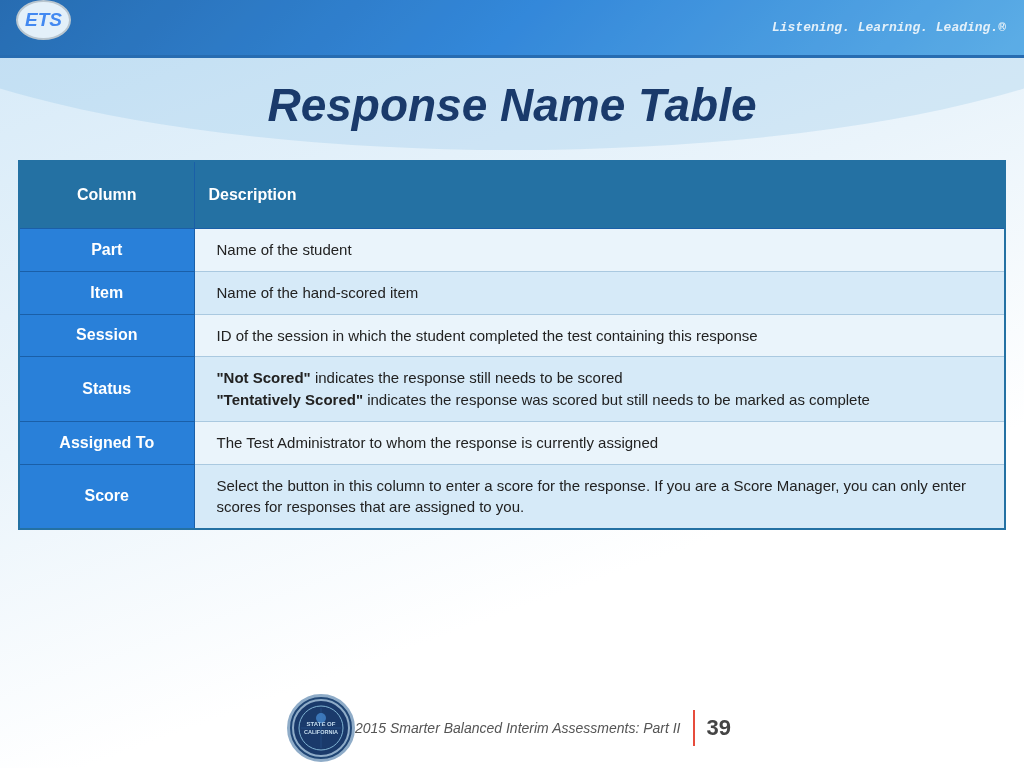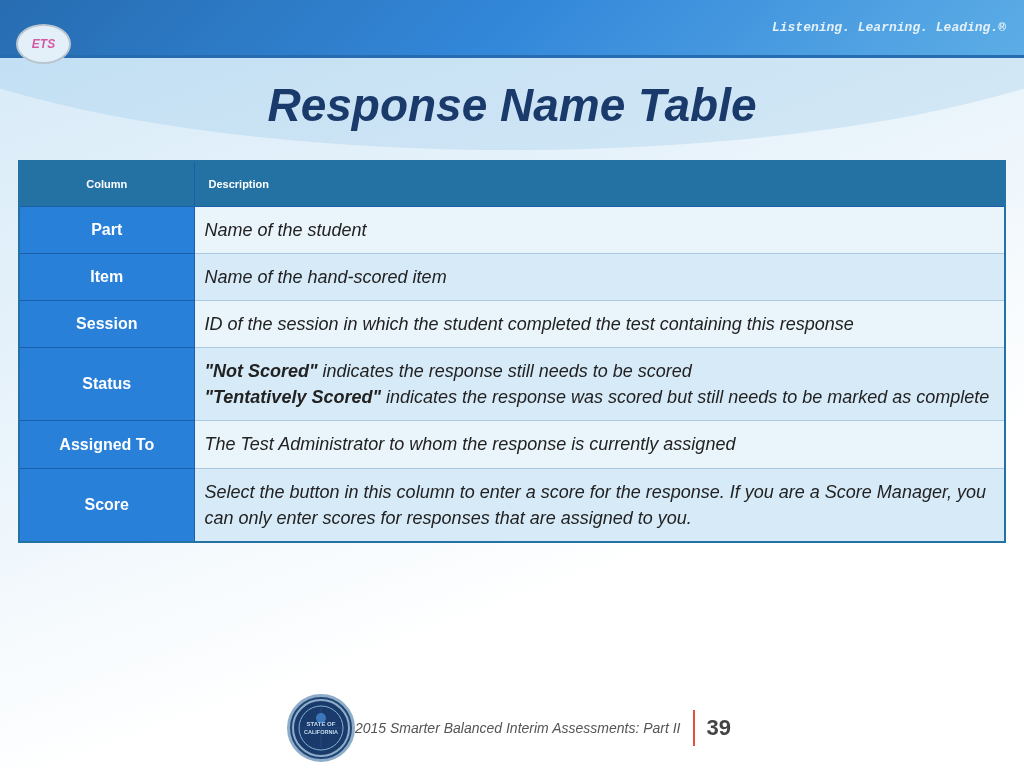--- a/index.html
+++ b/index.html
@@ -23,32 +23,32 @@
     .top-bar {
       position: absolute;
       top: 0; left: 0; right: 0;
       height: 58px;
       background: linear-gradient(135deg, #1a5fa8 0%, #2980d9 50%, #5baee8 100%);
       border-bottom: 3px solid #1a5fa8;
     }
 
     .ets-logo {
       position: absolute;
-      top: 24px;
+      top: 0;
       left: 16px;
       width: 55px;
       height: 40px;
       background: #fff;
       border-radius: 50%;
       display: flex;
       align-items: center;
       justify-content: center;
       font-weight: bold;
-      color: #ec4899;
-      font-size: 12px;
+      color: #3b82f6;
+      font-size: 19px;
       font-style: italic;
       border: 2px solid #ccc;
     }
 
     .tagline {
       position: absolute;
       top: 20px;
       right: 18px;
       color: #fff;
       font-size: 13px;
@@ -90,23 +90,23 @@
 
     table {
       width: 100%;
       border-collapse: collapse;
       border: 2px solid #2471a3;
     }
 
     thead tr th {
       background: #2471a3;
       color: #fff;
-      font-size: 11px;
-      font-weight: bold;
-      padding: 16px 14px;
+      font-size: 16px;
+      font-weight: bold;
+      padding: 24px 14px;
       text-align: left;
       border: 1px solid #1a5fa8;
     }
 
     thead tr th.col-column {
       width: 175px;
       text-align: center;
     }
 
     tbody tr td.col-label {
@@ -122,27 +122,26 @@
 
     tbody tr:nth-child(odd) td.col-desc {
       background: #eaf4fb;
     }
 
     tbody tr:nth-child(even) td.col-desc {
       background: #d6eaf8;
     }
 
     tbody tr td.col-desc {
-      font-size: 18px;
+      font-size: 15px;
       color: #222;
-      padding: 10px 10px;
+      padding: 10px 22px;
       vertical-align: middle;
       border: 1px solid #aac9e0;
       line-height: 1.45;
-      font-style: italic;
     }
 
     .bold-quoted {
       font-weight: bold;
     }
 
     
     .bottom-bar {
       position: absolute;
       bottom: 0; left: 0; right: 0;

